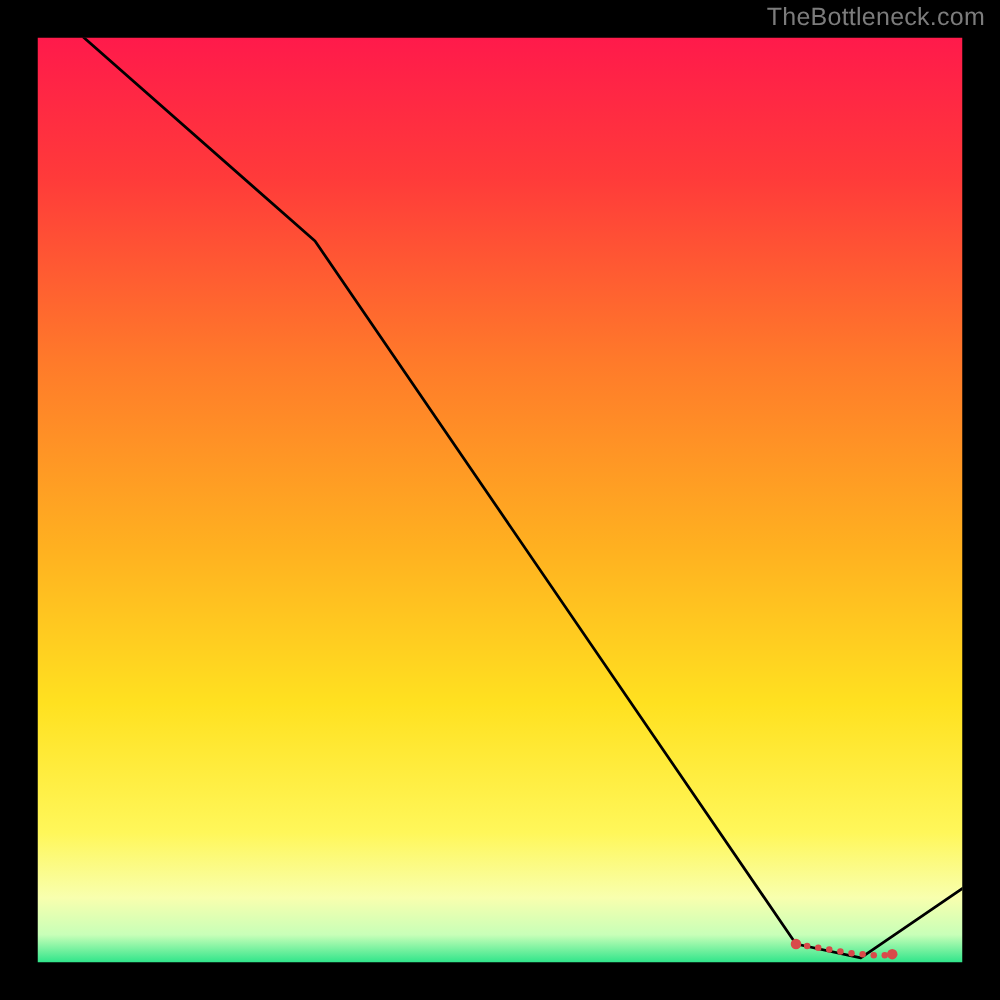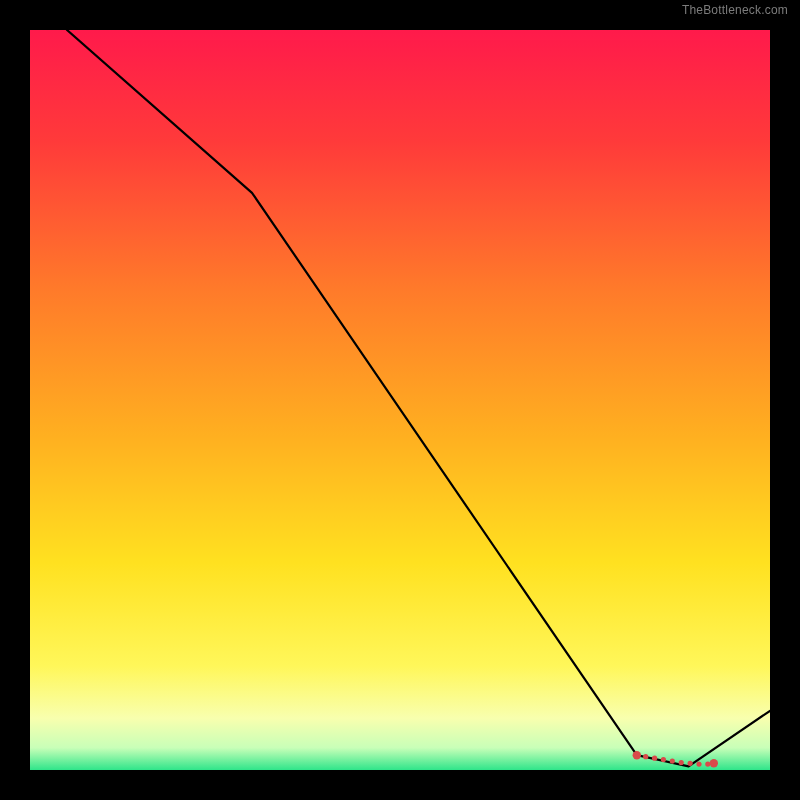--- a/index.html
+++ b/index.html
@@ -14,21 +14,21 @@
     width: 800px;
     height: 800px;
     position: relative;
     background: #000;
   }
   .watermark {
     position: absolute;
     top: 3px;
     right: 12px;
     color: #7c7c7c;
-    font-size: 12px;
+    font-size: 20px;
     font-weight: 500;
     letter-spacing: 0.2px;
   }
   .plot {
     position: absolute;
     left: 30px;
     top: 30px;
     width: 740px;
     height: 740px;
   }

